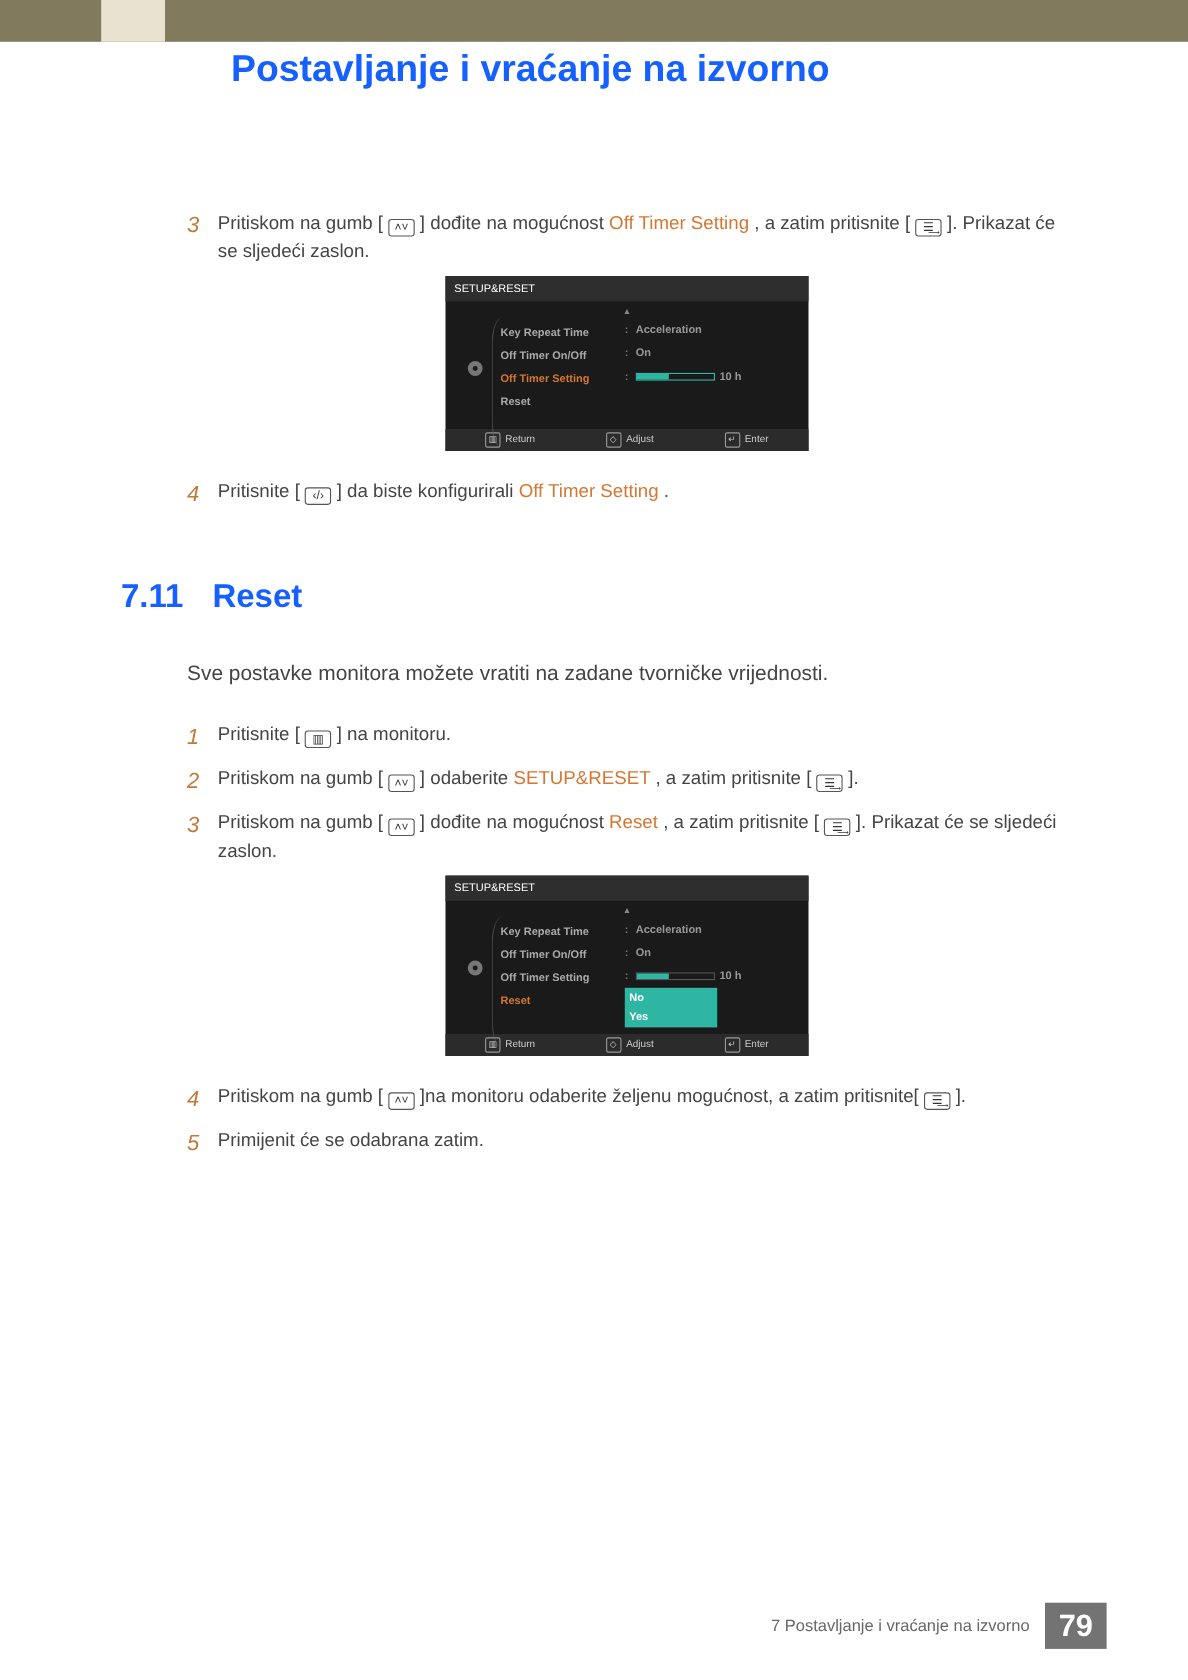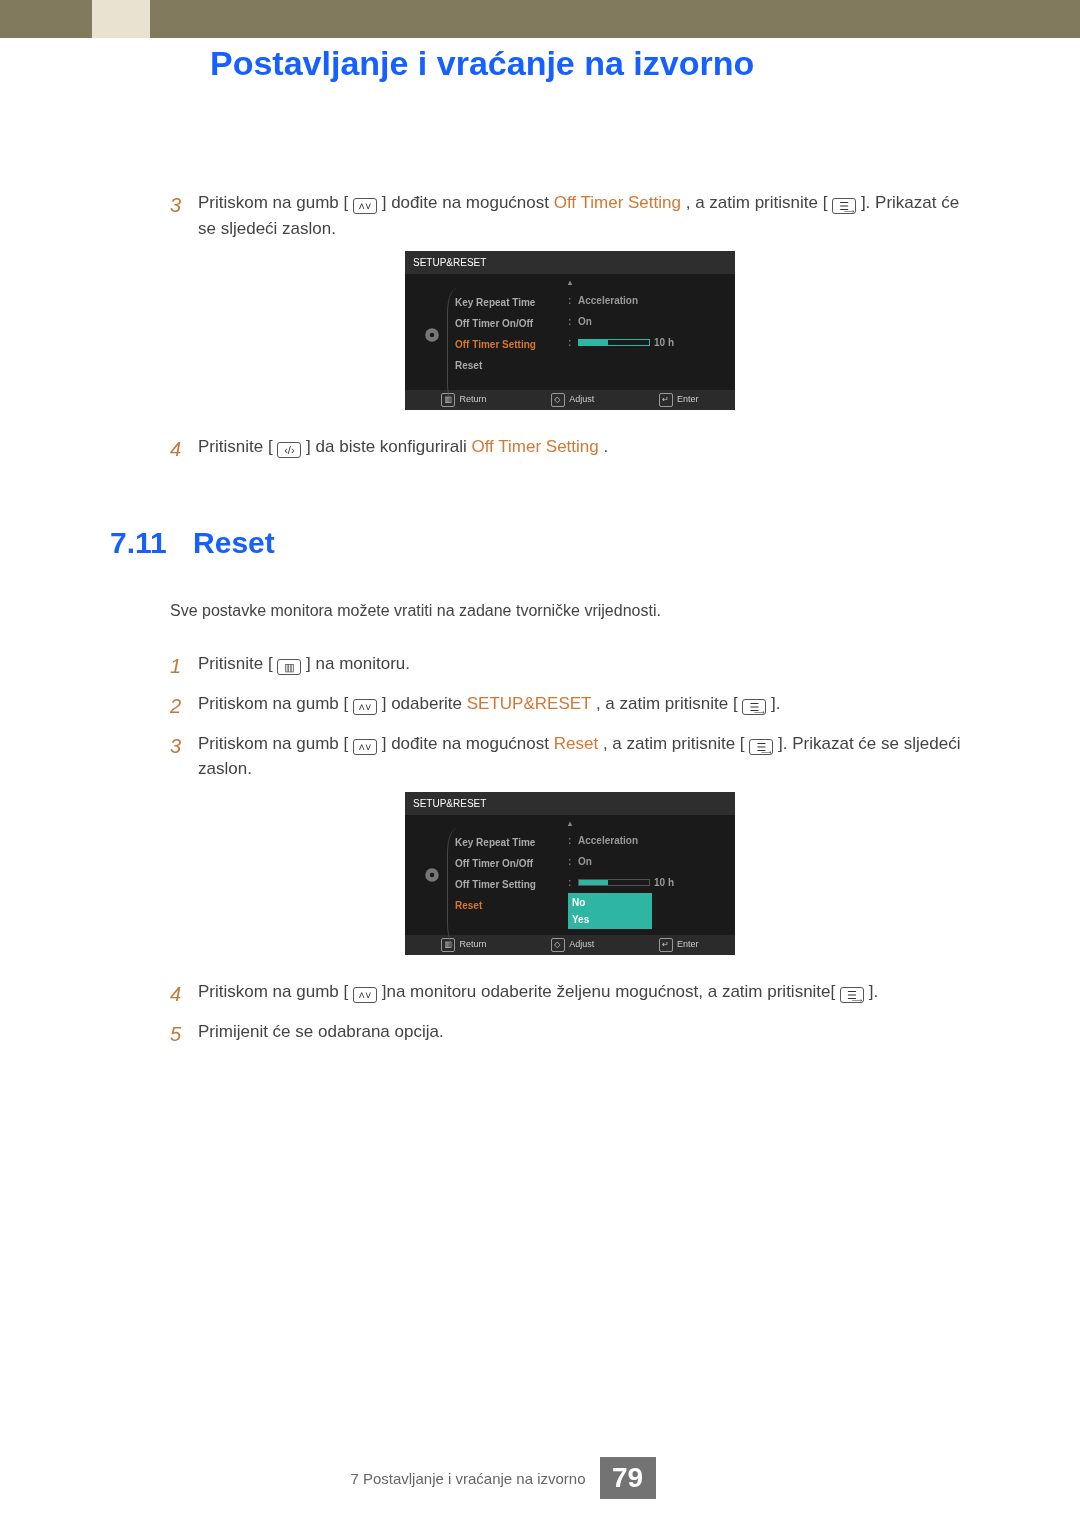--- a/index.html
+++ b/index.html
@@ -111,26 +111,26 @@
   .h1 {
     font-size: 30px; font-weight: bold; color: #1560ff;
     margin-top: 56px; margin-bottom: 34px;
   }
   .h1 .secnum { margin-right: 18px; }
   .h2 {
     font-size: 19px; font-weight: bold; color: #1560ff;
     margin-top: 18px; margin-bottom: 22px;
   }
   .h2 .secnum { margin-right: 12px; }
-  .para { margin-bottom: 28px; font-size: 16px; color: #444; }
+  .para { margin-bottom: 28px; font-size: 19px; color: #444; }
 
   
   .pagefoot {
     position: absolute; bottom: 28px; left: 0; width: 100%; height: 42px;
-    display: flex; justify-content: center; align-items: stretch;
+    display: flex; justify-content: flex-end; align-items: stretch;
     padding-right: 74px;
   }
   .pagefoot .chap {
     display: flex; align-items: center; padding-right: 14px;
     font-size: 15px; color: #666;
   }
   .pagefoot .pn {
     background: #737373; color: #fff; font-size: 28px; font-weight: bold;
     width: 56px; display: flex; align-items: center; justify-content: center;
   }
@@ -325,21 +325,21 @@
     <div class="body">
       <span>Pritiskom na gumb [</span>
       <span class="iconbox">˄˅</span>
       <span>]na monitoru odaberite željenu mogućnost, a zatim pritisnite[</span>
       <span class="iconbox">☰͢</span>
       <span>].</span>
     </div>
   </div>
   <div class="numlist">
     <div class="num">5</div>
-    <div class="body">Primijenit će se odabrana opcija.</div>
+    <div class="body">Primijenit će se odabrana zatim.</div>
   </div>
 
 </div>
 
 <div class="pagefoot">
   <div class="chap">7 Postavljanje i vraćanje na izvorno</div>
   <div class="pn">79</div>
 </div>
 
 </body></html>

